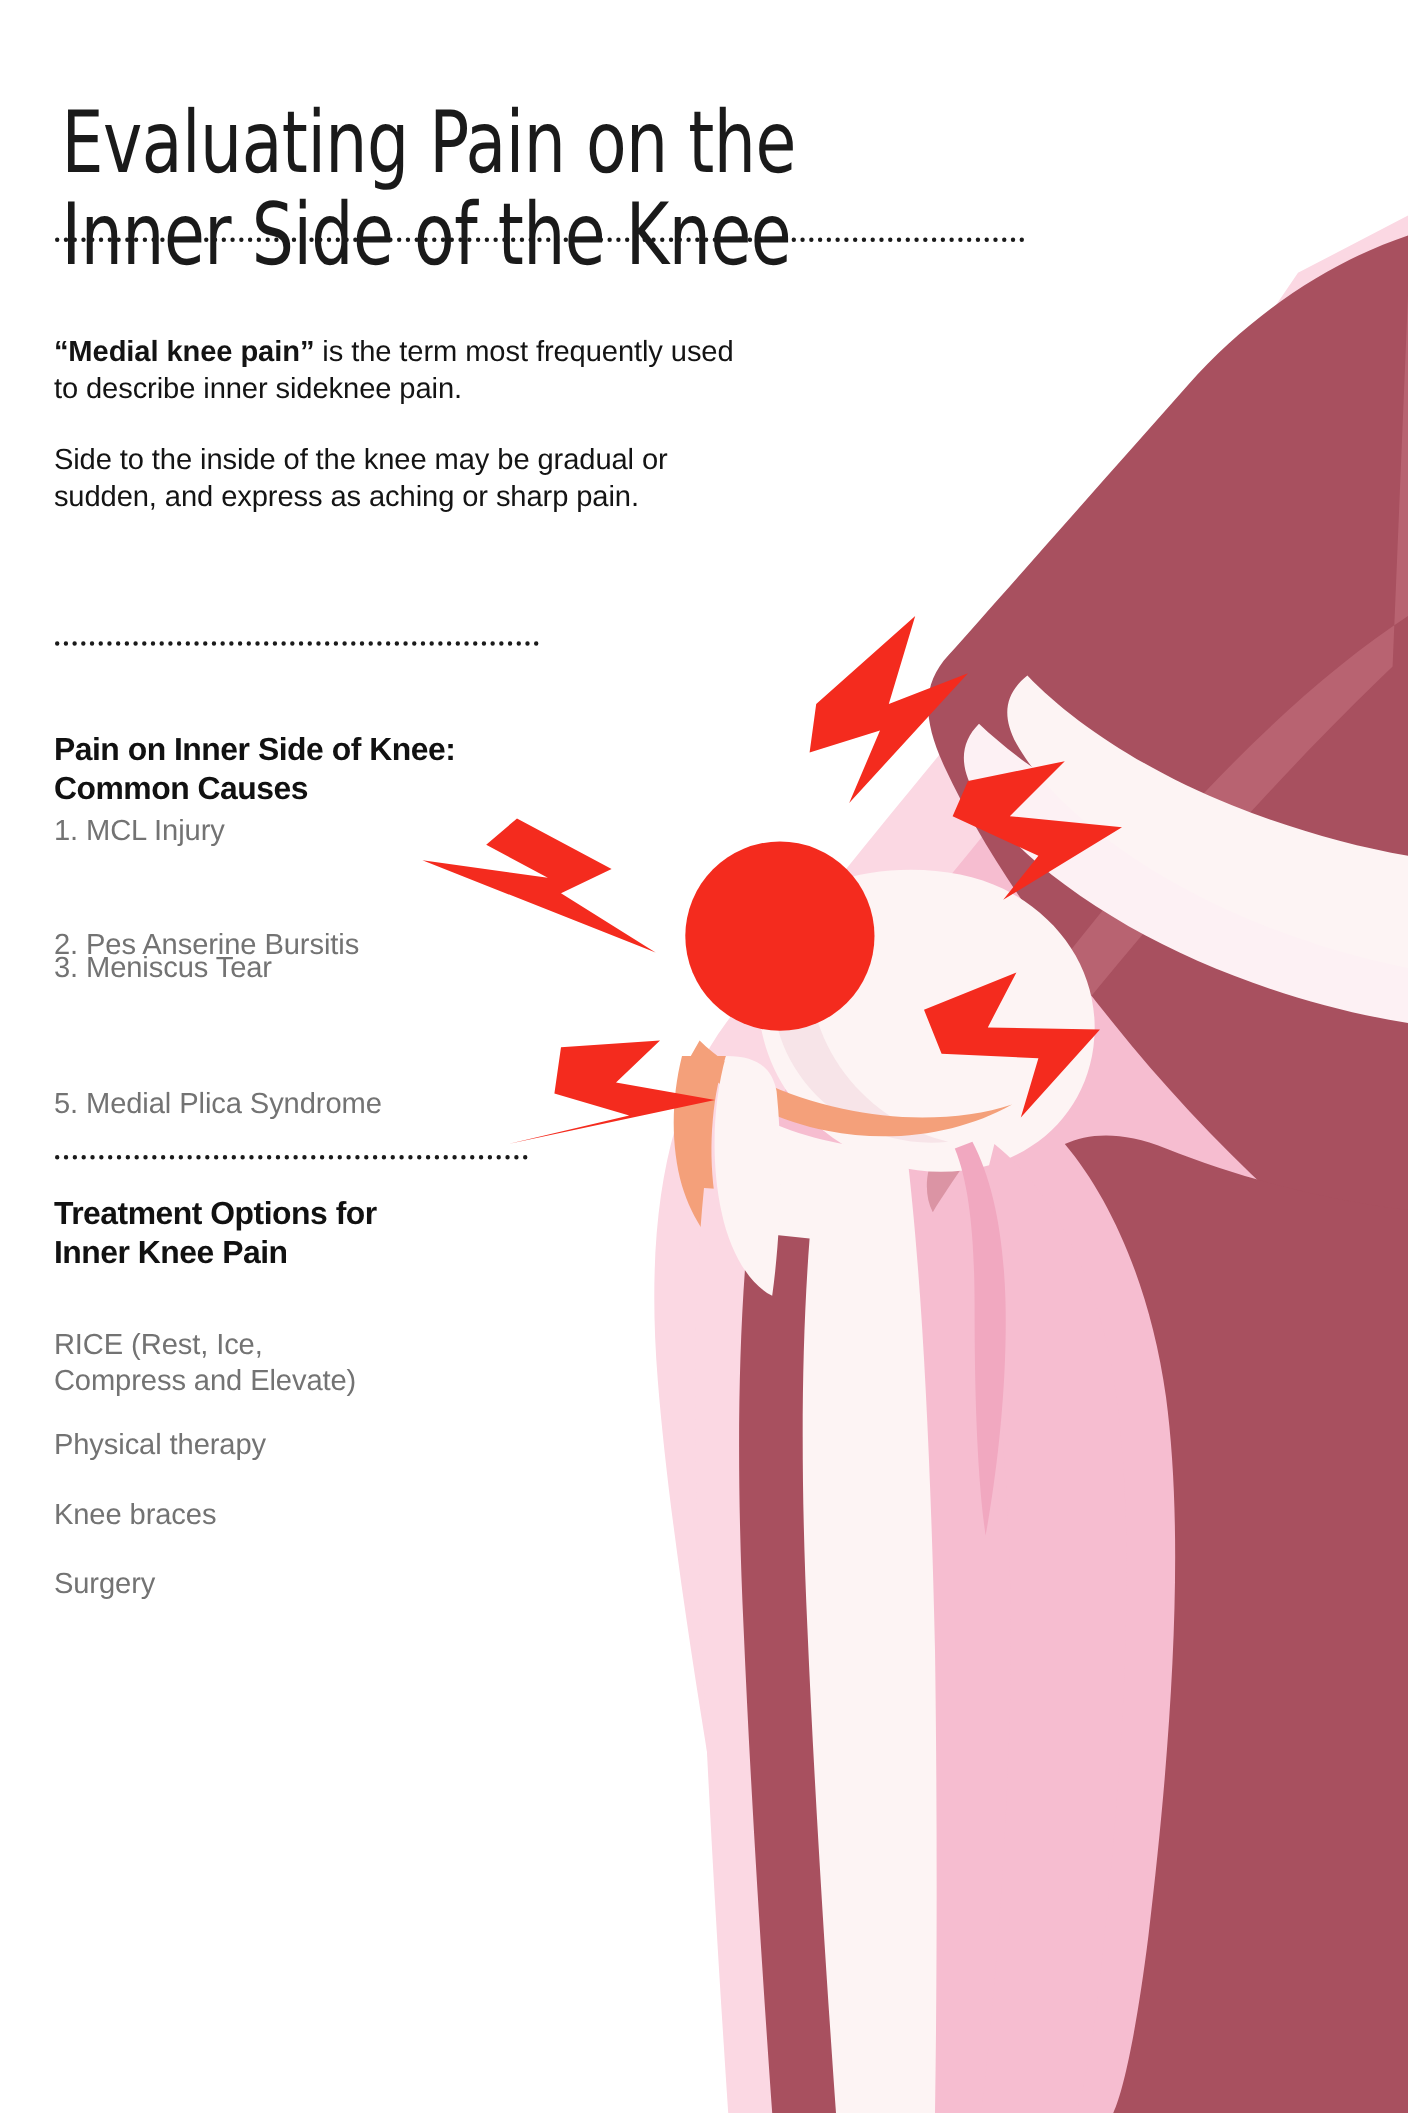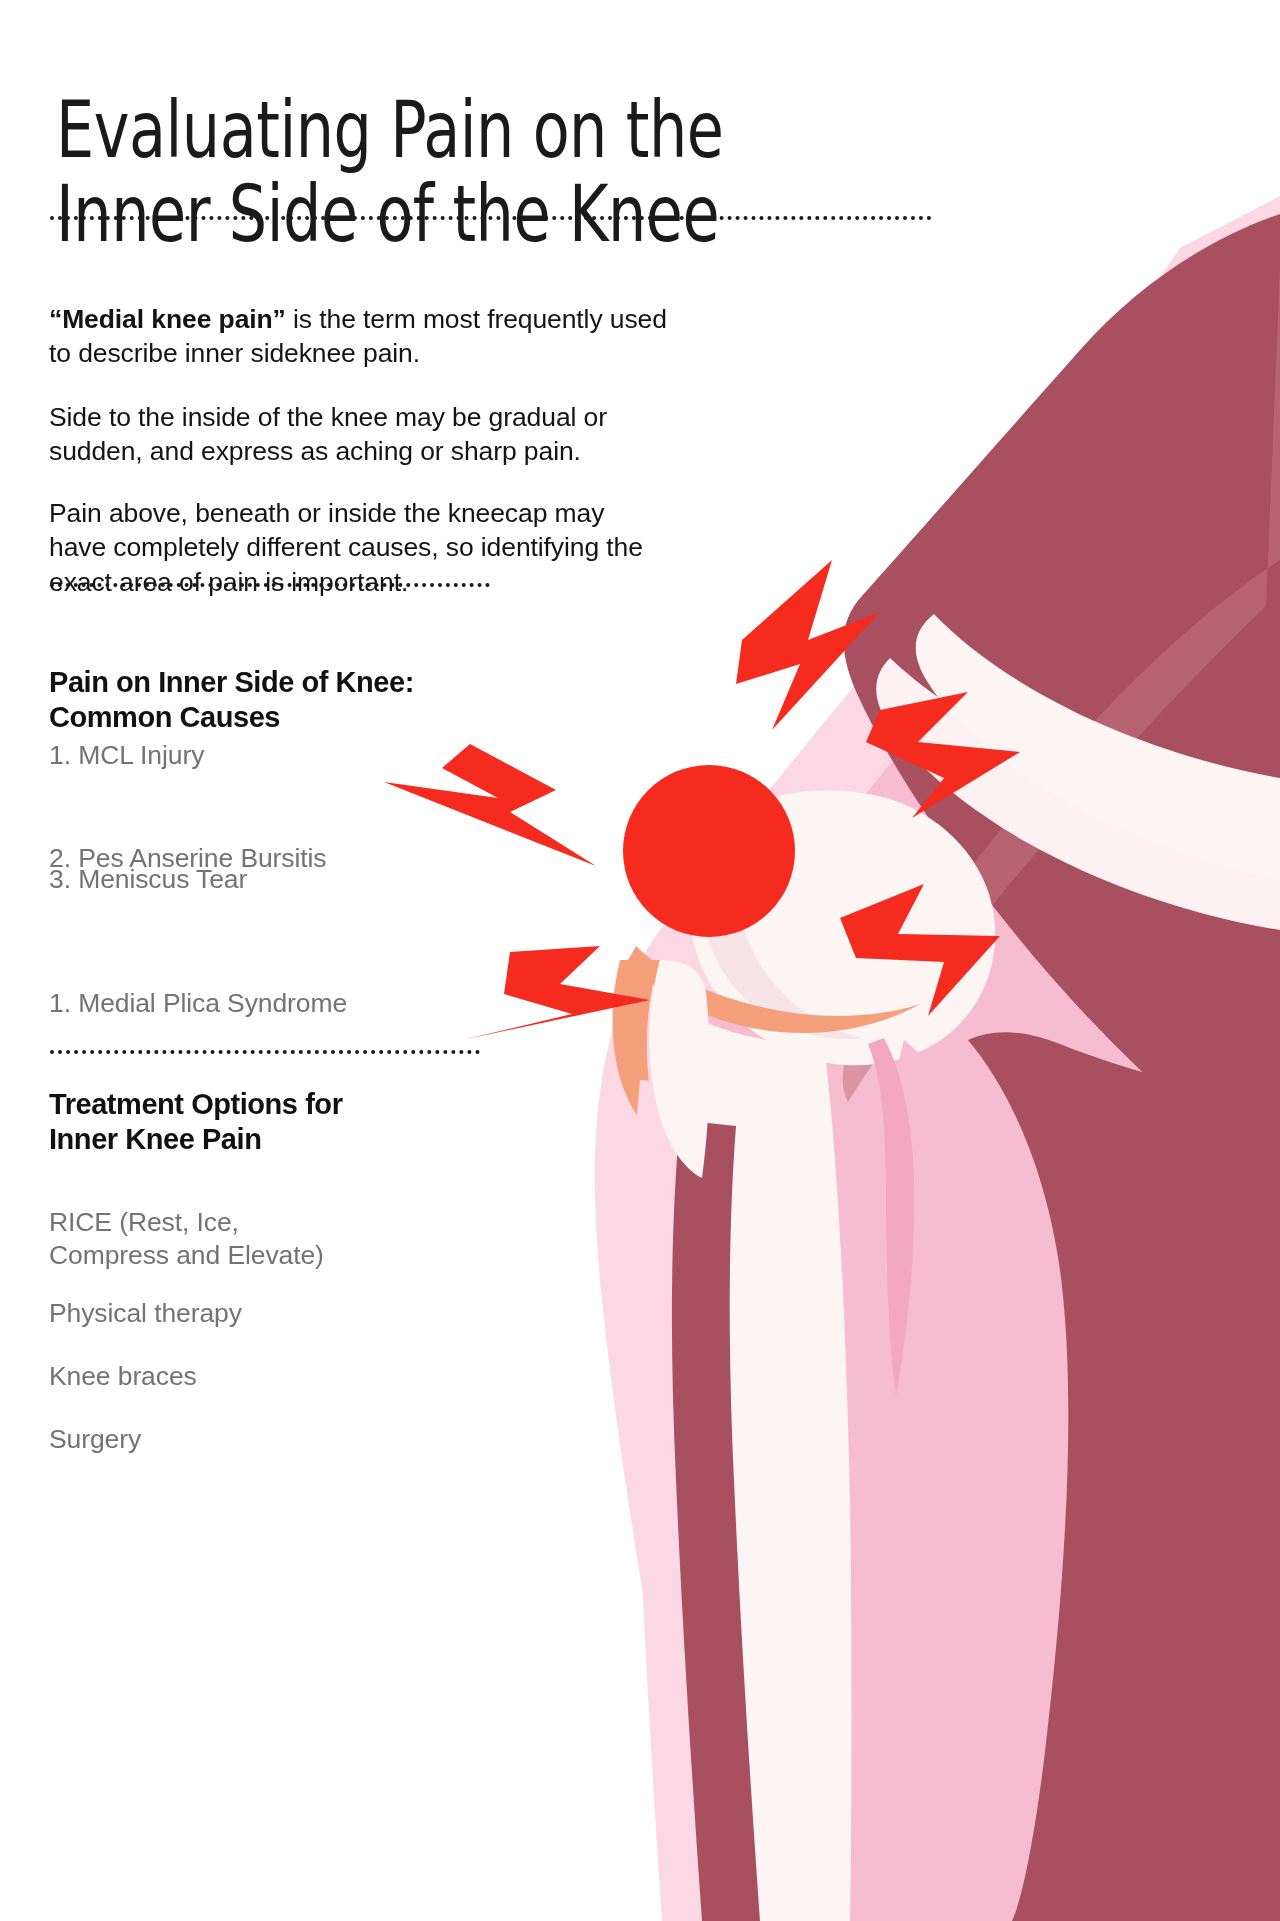--- a/index.html
+++ b/index.html
@@ -261,33 +261,32 @@
     </h1>
 
     <div class="divider d1"></div>
 
     <p class="para p1">
       <b>“Medial knee pain”</b><span> is the term most frequently used to describe inner sideknee pain.</span>
     </p>
 
     <p class="para p2">Side to the inside of the knee may be gradual or sudden, and express as aching or sharp pain.</p>
 
-    <p class="para p3">Pain above, beneath or inside the kneecap may have completely different causes, so identifying the exact area of pain is important.</p>
 
     <div class="divider d2"></div>
 
     <h2 class="section-head sh-causes">
       <span>Pain on Inner Side of Knee:</span><br>
       <span>Common Causes</span>
     </h2>
 
     <div class="list-item" style="top:739px">1. MCL Injury</div>
     <div class="list-item" style="top:842px">2. Pes Anserine Bursitis</div>
     <div class="list-item" style="top:863px">3. Meniscus Tear</div>
-    <div class="list-item" style="top:987px">1. Medial Plica Syndrome</div>
+    <div class="list-item" style="top:987px">5. Medial Plica Syndrome</div>
 
     <div class="divider d3"></div>
 
     <h2 class="section-head sh-treatment">
       <span>Treatment Options for</span><br>
       <span>Inner Knee Pain</span>
     </h2>
 
     <div class="treat-item" style="top:1206px">RICE (Rest, Ice,
 Compress and Elevate)</div>

